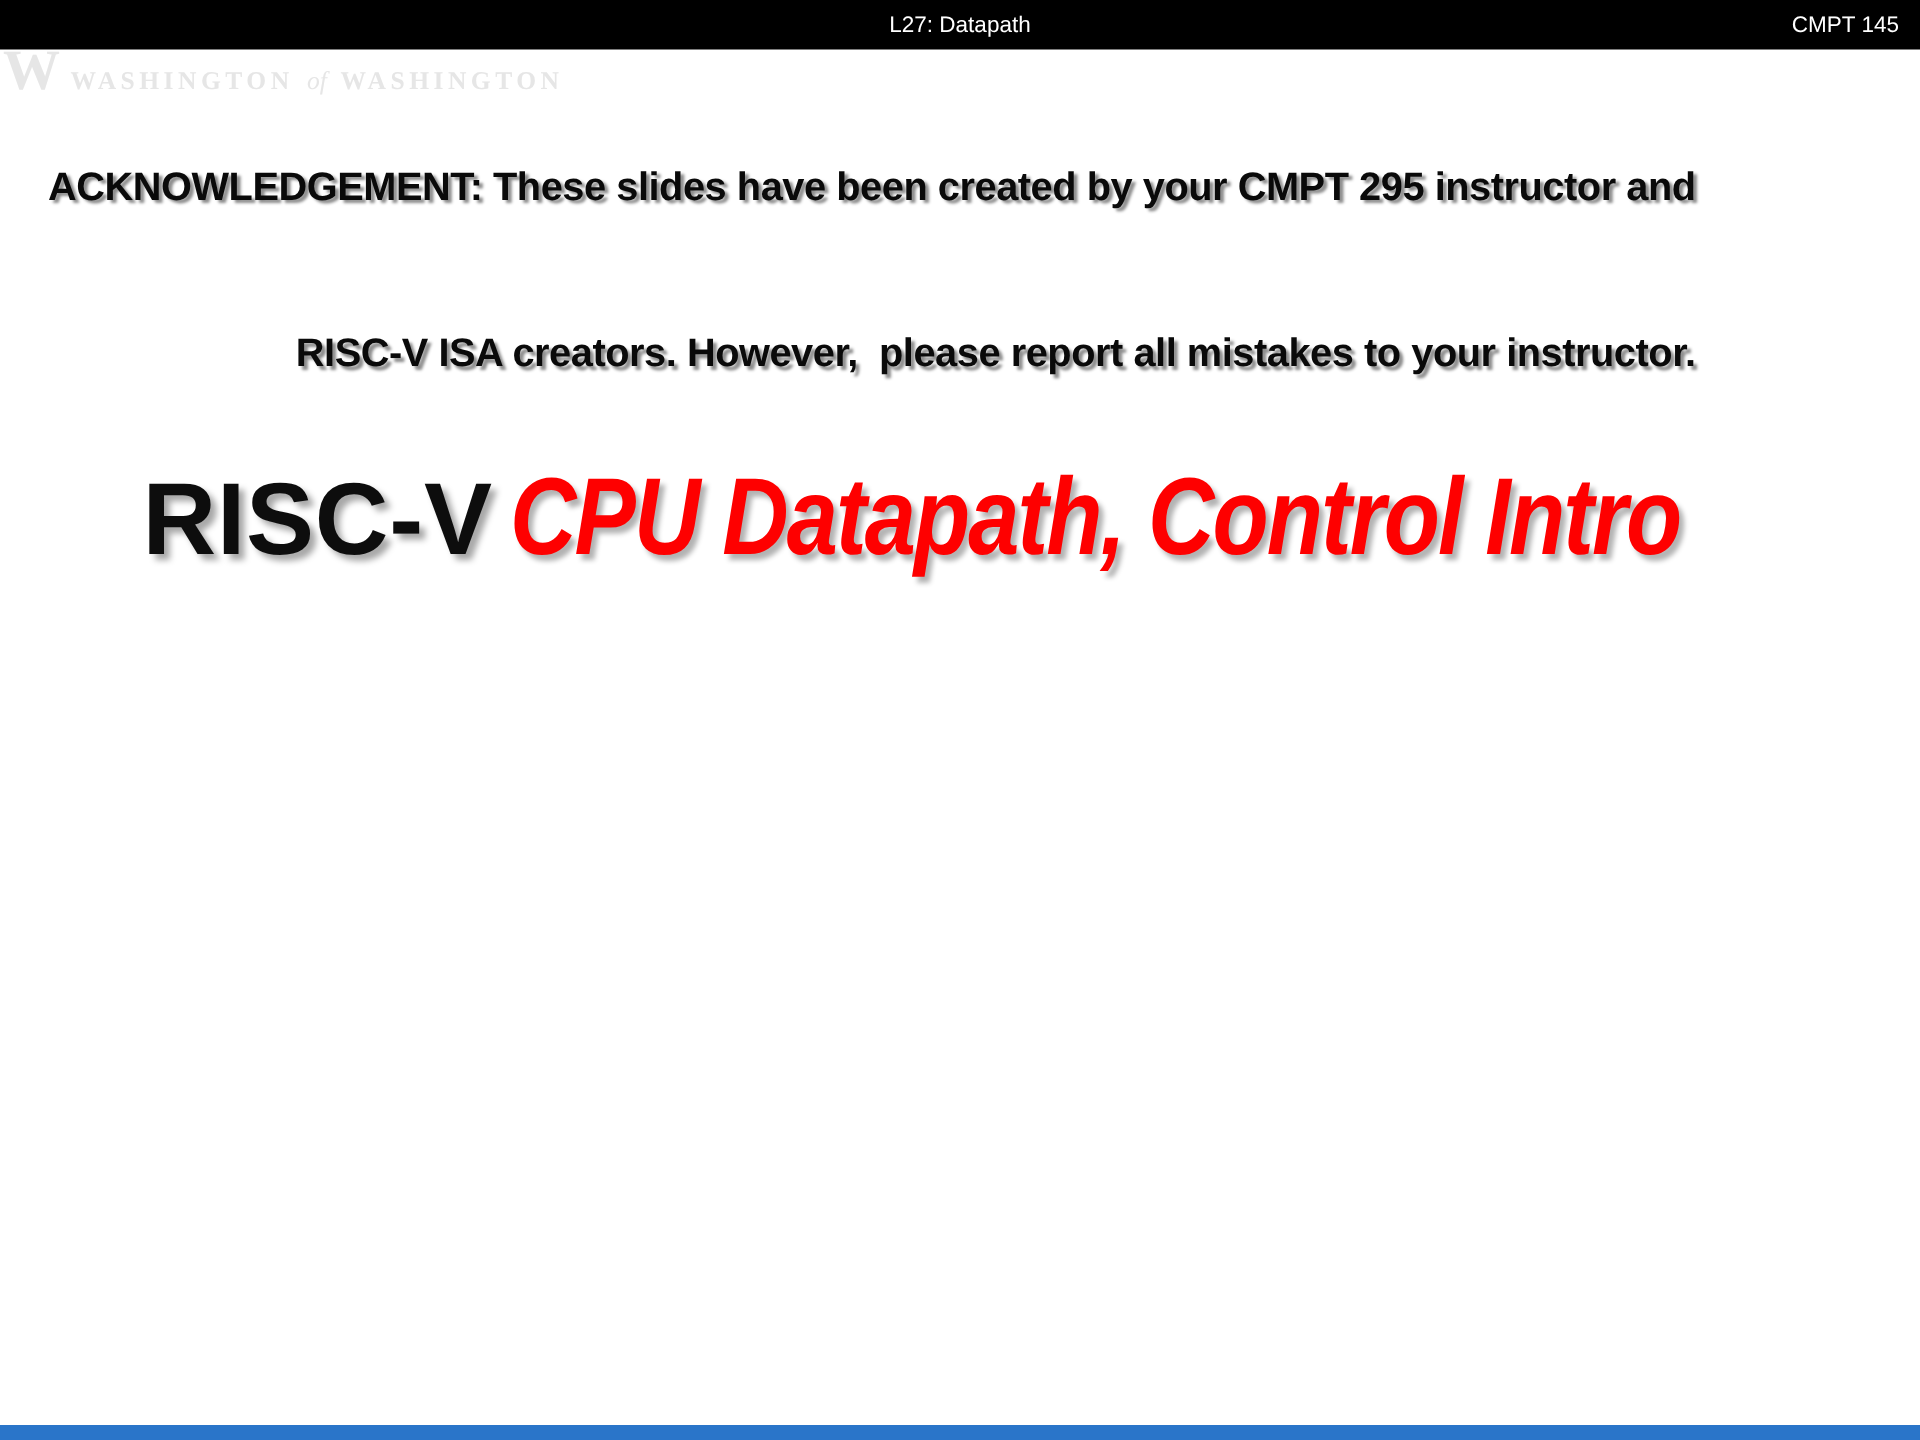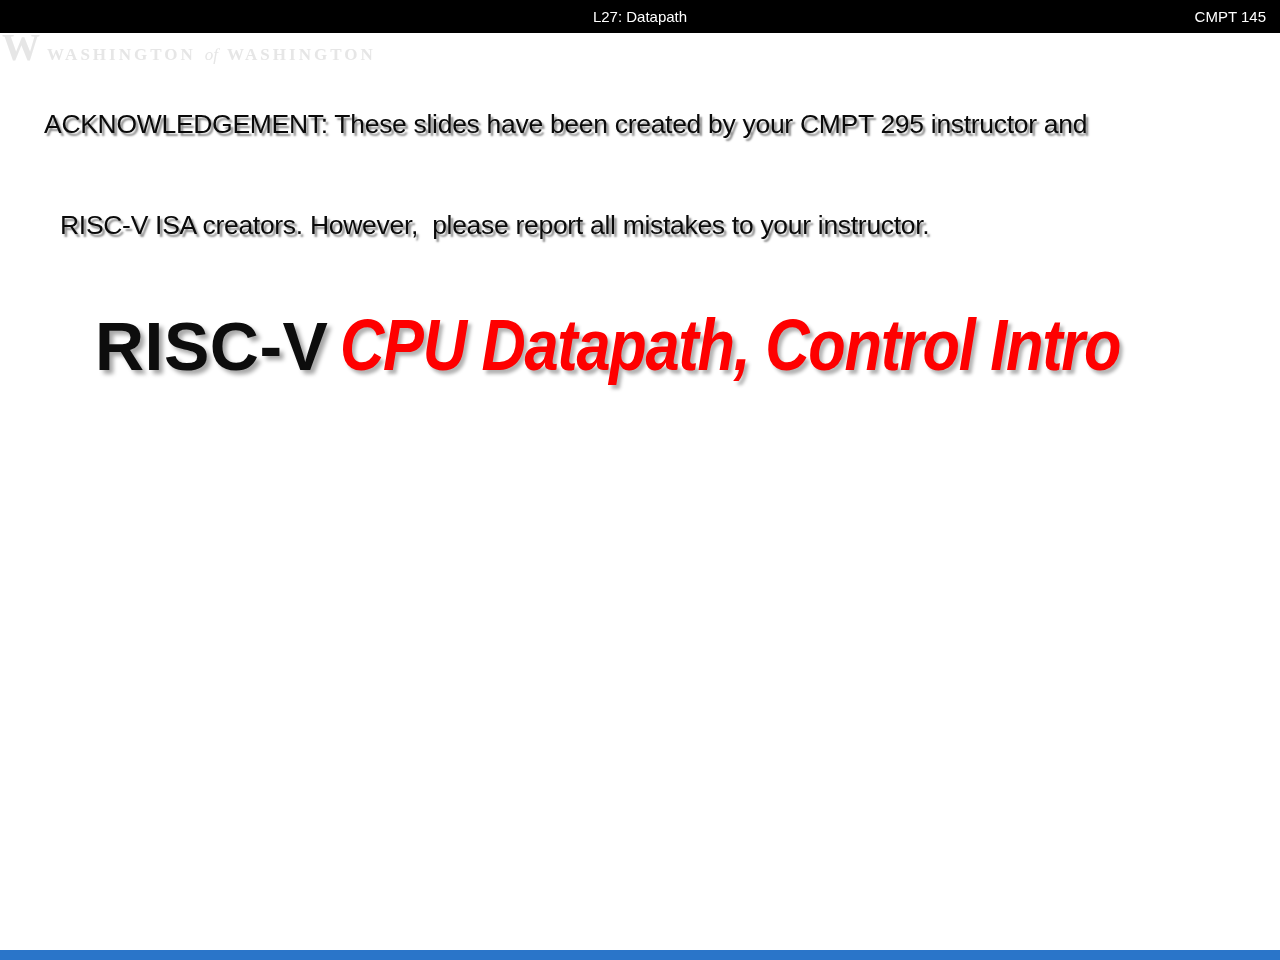--- a/index.html
+++ b/index.html
@@ -59,31 +59,31 @@
   .watermark-of {
     font-size: 17px;
     font-style: italic;
     font-weight: normal;
     letter-spacing: 0;
   }
 
   
   .ack {
     position: absolute;
-    top: 47px; left: 44px;
+    top: 47px; left: 32px;
     z-index: 2;
     color: #0a0a0a;
-    font-weight: normal;
+    font-weight: bold;
     font-size: 26.5px;
     line-height: 31px;
     white-space: pre;
     letter-spacing: -0.3px;
     text-shadow: 2.5px 2.5px 2px rgba(0,0,0,0.45);
   }
-  .ack-line2 { margin-left: 16px; margin-top: 8px; }
+  .ack-line2 { margin-left: 16px; margin-top: 18px; text-align: right; }
 
   
   .slide-title {
     position: absolute;
     top: 303px; left: 95px;
     white-space: nowrap;
     z-index: 2;
   }
   .title-black {
     font-size: 68px;

